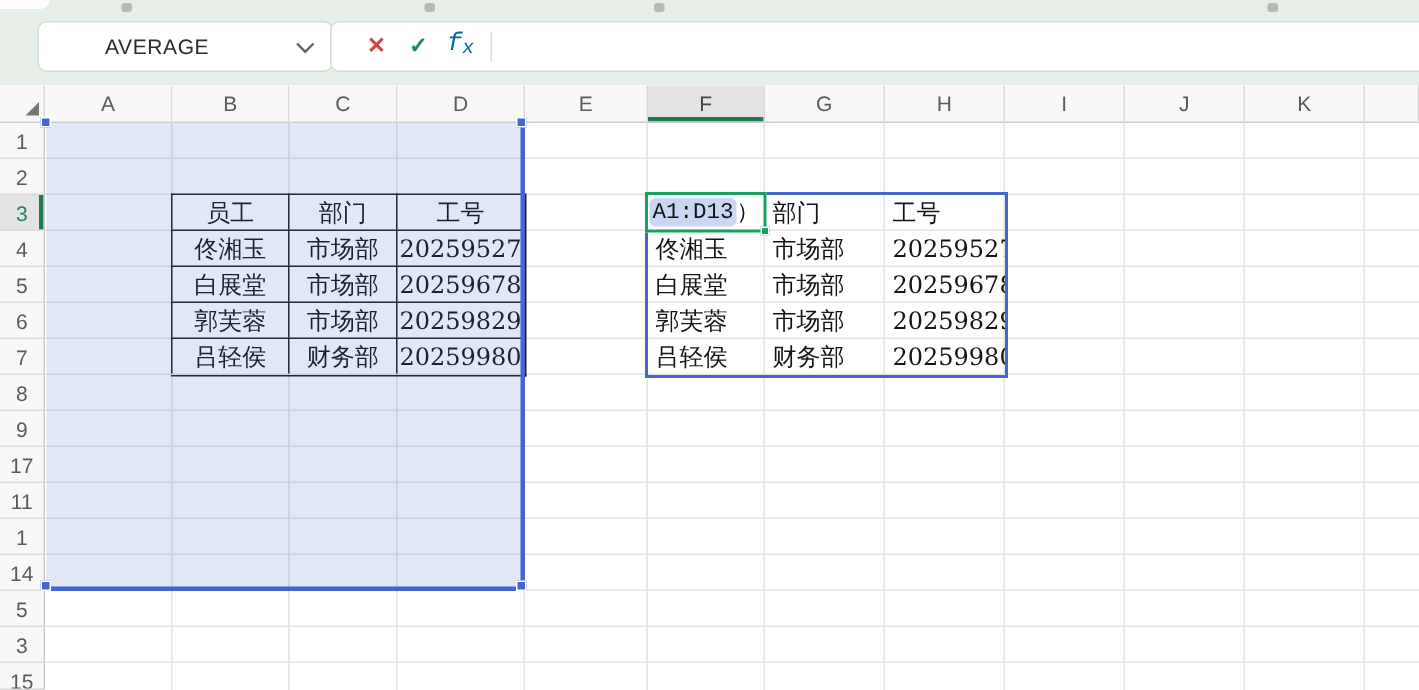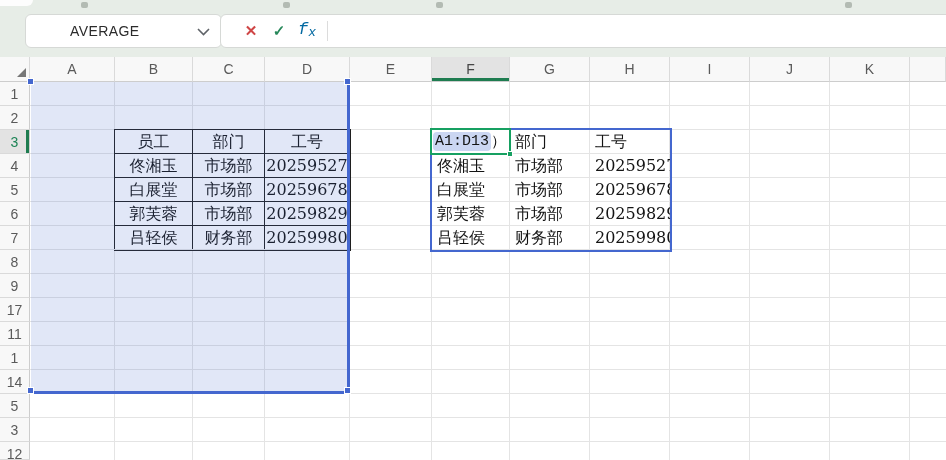--- a/index.html
+++ b/index.html
@@ -138,21 +138,21 @@
     <div class="row-h" style="top:145px">6</div>
     <div class="row-h" style="top:169px">7</div>
     <div class="row-h" style="top:193px">8</div>
     <div class="row-h" style="top:217px">9</div>
     <div class="row-h" style="top:241px">17</div>
     <div class="row-h" style="top:265px">11</div>
     <div class="row-h" style="top:289px">1</div>
     <div class="row-h" style="top:313px">14</div>
     <div class="row-h" style="top:337px">5</div>
     <div class="row-h" style="top:361px">3</div>
-    <div class="row-h" style="top:385px;height:18px">12</div>
+    <div class="row-h" style="top:385px;height:18px">15</div>
 
     <div class="grid-area"></div>
 
     <div class="gl-v" style="left:114px"></div>
     <div class="gl-v" style="left:192px"></div>
     <div class="gl-v" style="left:264px"></div>
     <div class="gl-v" style="left:349px"></div>
     <div class="gl-v" style="left:431px"></div>
     <div class="gl-v" style="left:509px"></div>
     <div class="gl-v" style="left:589px"></div>

